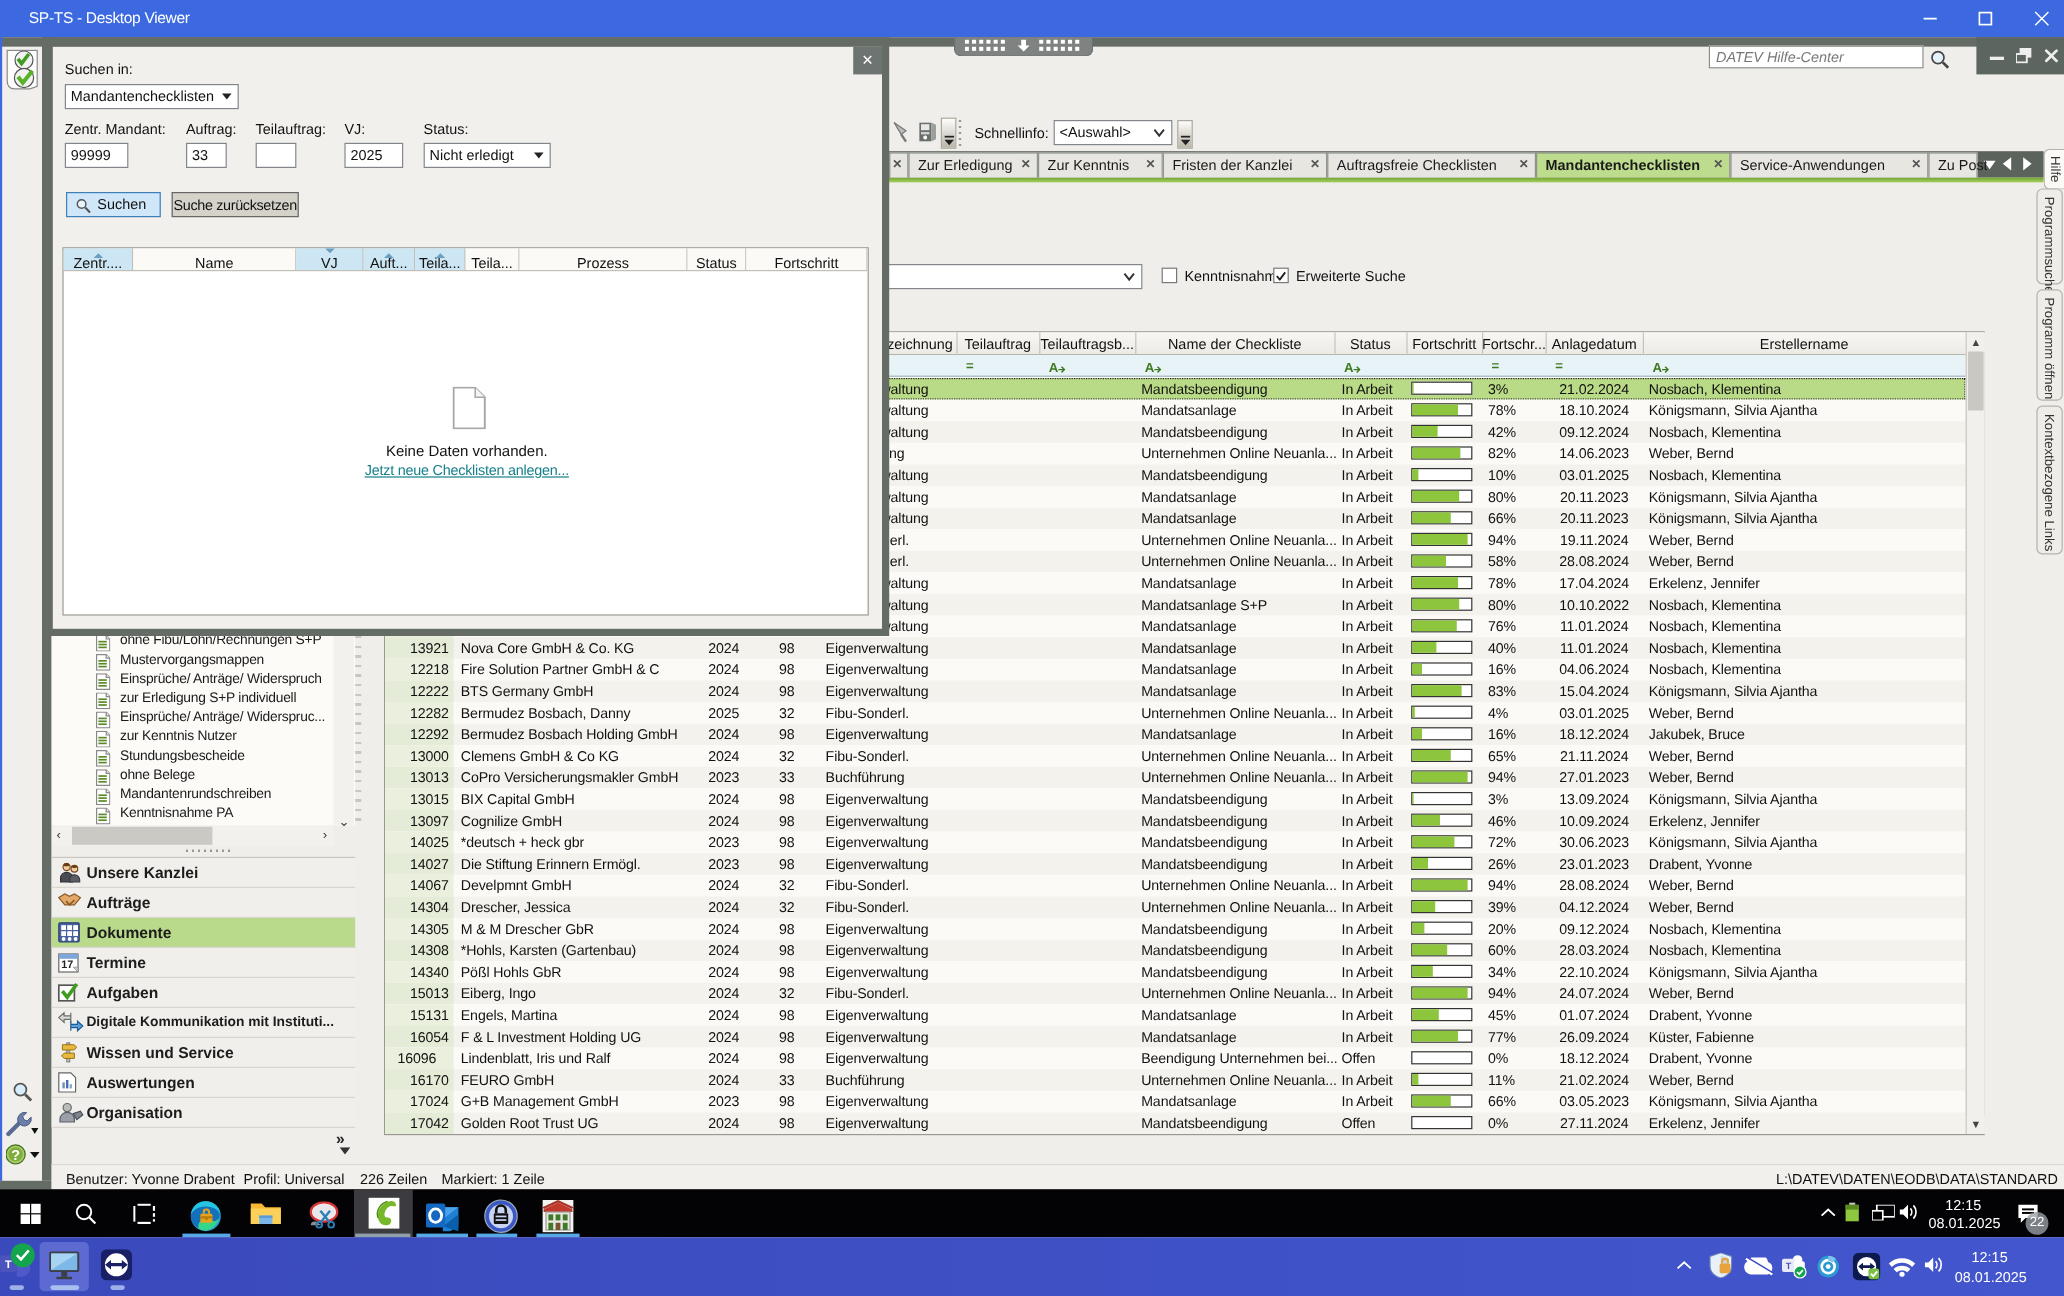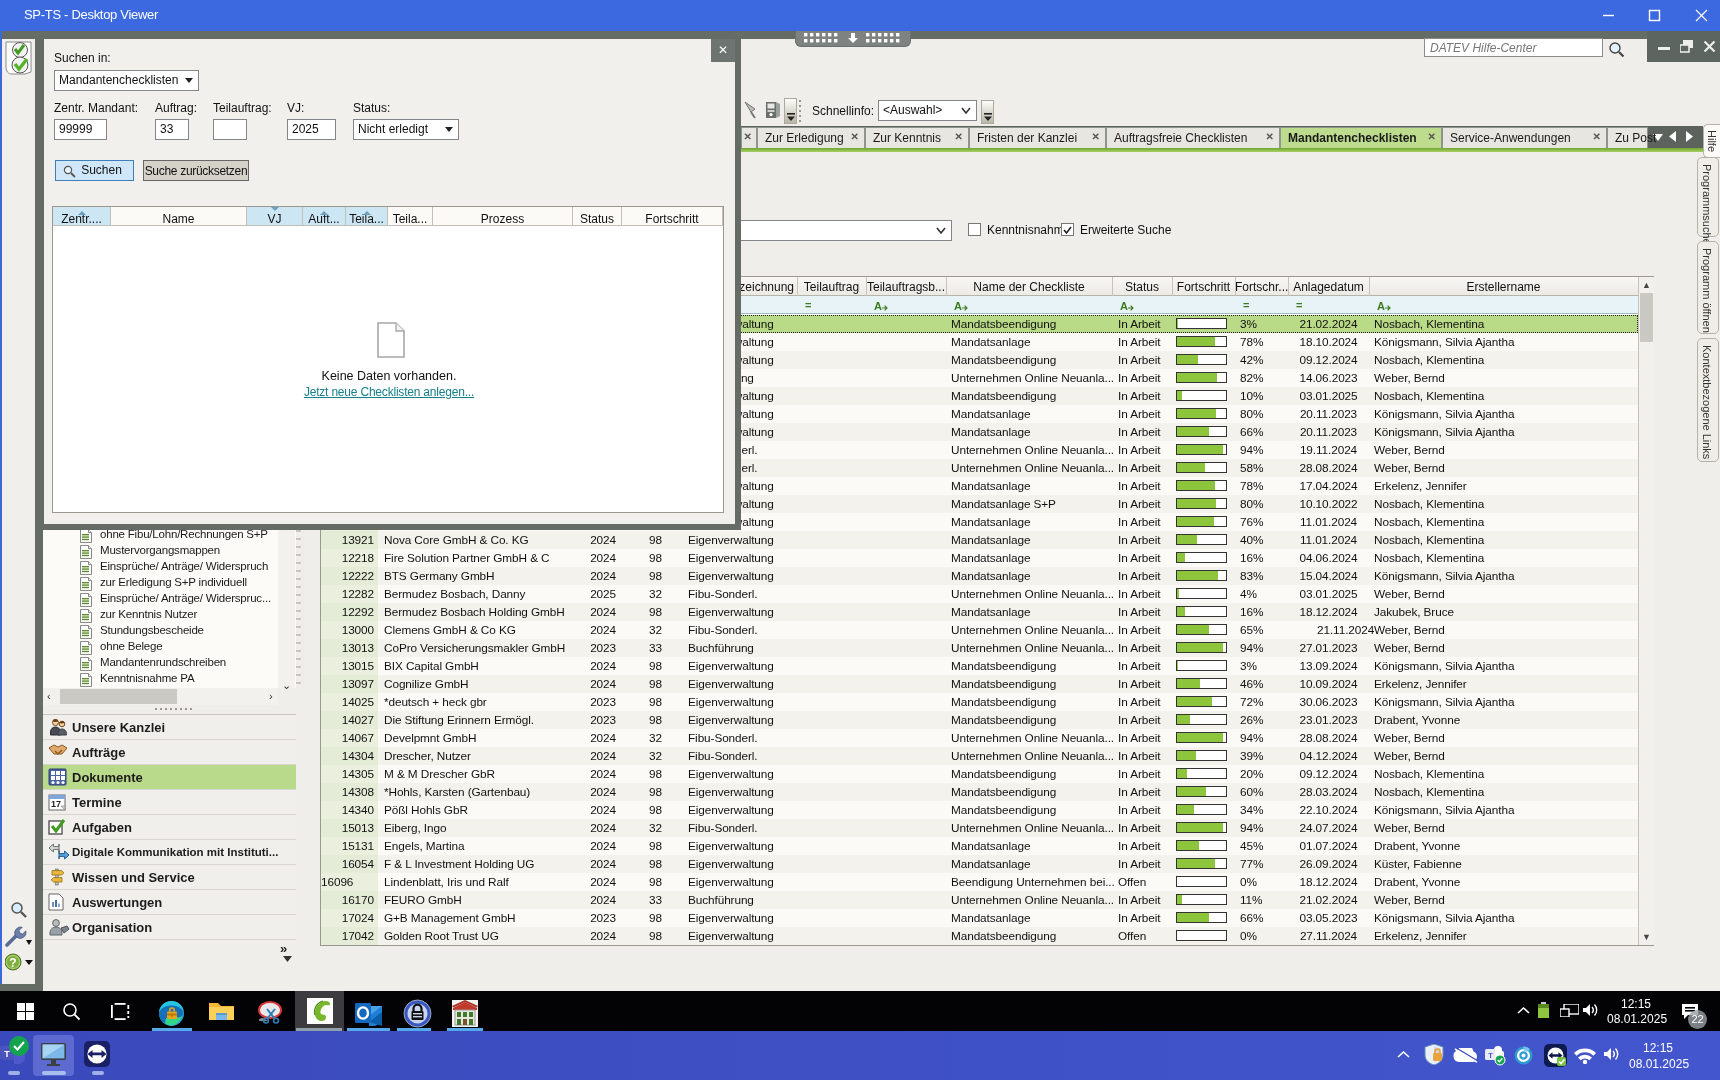--- a/index.html
+++ b/index.html
@@ -592,21 +592,21 @@
           <span class="c" style="left:63px;width:196px">Clemens GmbH &amp; Co KG</span>
           <span class="c" style="left:262px;width:33px;text-align:right">2024</span>
           <span class="c" style="left:305px;width:36px;text-align:right">32</span>
           <span class="c" style="left:367px;width:106px">Fibu-Sonderl.</span>
           <span class="c" style="left:630px;width:163px">Unternehmen Online Neuanla...</span>
           <span class="c" style="left:797px;width:52px">In Arbeit</span>
           <div class="bar">
             <i style="width:32px"></i>
           </div>
           <span class="c" style="left:919px;width:44px">65%</span>
-          <span class="c" style="left:996px;width:81px;text-align:left">21.11.2024</span>
+          <span class="c" style="left:967px;width:81px;text-align:center">21.11.2024</span>
           <span class="c" style="left:1053px;width:260px">Weber, Bernd</span>
         </div>
 <div class="grow odd">
           <div class="nc"></div>
           <span class="c" style="left:0px;width:53px;text-align:right">13013</span>
           <span class="c" style="left:63px;width:196px">CoPro Versicherungsmakler GmbH</span>
           <span class="c" style="left:262px;width:33px;text-align:right">2023</span>
           <span class="c" style="left:305px;width:36px;text-align:right">33</span>
           <span class="c" style="left:367px;width:106px">Buchführung</span>
           <span class="c" style="left:630px;width:163px">Unternehmen Online Neuanla...</span>
@@ -694,21 +694,21 @@
           <div class="bar">
             <i style="width:46px"></i>
           </div>
           <span class="c" style="left:919px;width:44px">94%</span>
           <span class="c" style="left:967px;width:81px;text-align:center">28.08.2024</span>
           <span class="c" style="left:1053px;width:260px">Weber, Bernd</span>
         </div>
 <div class="grow odd">
           <div class="nc"></div>
           <span class="c" style="left:0px;width:53px;text-align:right">14304</span>
-          <span class="c" style="left:63px;width:196px">Drescher, Nutzer</span>
+          <span class="c" style="left:63px;width:196px">Drescher, Jessica</span>
           <span class="c" style="left:262px;width:33px;text-align:right">2024</span>
           <span class="c" style="left:305px;width:36px;text-align:right">32</span>
           <span class="c" style="left:367px;width:106px">Fibu-Sonderl.</span>
           <span class="c" style="left:630px;width:163px">Unternehmen Online Neuanla...</span>
           <span class="c" style="left:797px;width:52px">In Arbeit</span>
           <div class="bar">
             <i style="width:19px"></i>
           </div>
           <span class="c" style="left:919px;width:44px">39%</span>
           <span class="c" style="left:967px;width:81px;text-align:center">04.12.2024</span>
@@ -805,21 +805,21 @@
           <span class="c" style="left:797px;width:52px">In Arbeit</span>
           <div class="bar">
             <i style="width:38px"></i>
           </div>
           <span class="c" style="left:919px;width:44px">77%</span>
           <span class="c" style="left:967px;width:81px;text-align:center">26.09.2024</span>
           <span class="c" style="left:1053px;width:260px">Küster, Fabienne</span>
         </div>
 <div class="grow even">
           <div class="nc"></div>
-          <span class="c" style="left:0px;width:53px;text-align:left">16096</span>
+          <span class="c" style="left:0px;width:53px;text-align:center">16096</span>
           <span class="c" style="left:63px;width:196px">Lindenblatt, Iris und Ralf</span>
           <span class="c" style="left:262px;width:33px;text-align:right">2024</span>
           <span class="c" style="left:305px;width:36px;text-align:right">98</span>
           <span class="c" style="left:367px;width:106px">Eigenverwaltung</span>
           <span class="c" style="left:630px;width:163px">Beendigung Unternehmen bei...</span>
           <span class="c" style="left:797px;width:52px">Offen</span>
           <div class="bar">
             <i style="width:0px"></i>
           </div>
           <span class="c" style="left:919px;width:44px">0%</span>
@@ -1066,20 +1066,27 @@
           <path d="M2 15c0-3.6 2.6-6 6-6s6 2.4 6 6v2H2z" fill="#9aa0a8" stroke="#5a6068"></path>
           <path d="M13 10l6-2 2 3-5 4z" fill="#7d858d" stroke="#4a5058"></path>
         </svg>
         <span>Organisation</span>
       </div>
 </div>
 <span class="ab" style="left:280px;top:941px;font-size:13px;font-weight:bold;color:#222">»</span>
 <svg class="ab" style="left:283px;top:956px" width="9" height="6" viewBox="0 0 9 6">
       <path d="M0 0h9L4.5 6z" fill="#333"></path>
     </svg>
+<div class="ab statb">
+      <span style="left:12px">Benutzer: Yvonne Drabent</span>
+      <span style="left:160px">Profil: Universal</span>
+      <span style="left:257px">226 Zeilen</span>
+      <span style="left:325px">Markiert: 1 Zeile</span>
+      <span style="left:1437px">L:\DATEV\DATEN\EODB\DATA\STANDARD</span>
+    </div>
 <div class="ab dlg">
       <div class="dlgc">
 <span class="lab" style="left:10px;top:12px">Suchen in:</span>
 <div class="inp cmb" style="left:10px;top:31px;width:145px">Mandantenchecklisten<span class="dn"></span></div>
 <span class="lab" style="left:10px;top:62px">Zentr. Mandant:</span>
 <span class="lab" style="left:111px;top:62px">Auftrag:</span>
 <span class="lab" style="left:169px;top:62px">Teilauftrag:</span>
 <span class="lab" style="left:243px;top:62px">VJ:</span>
 <span class="lab" style="left:309px;top:62px">Status:</span>
 <div class="inp" style="left:10px;top:80px;width:53px">99999</div>

